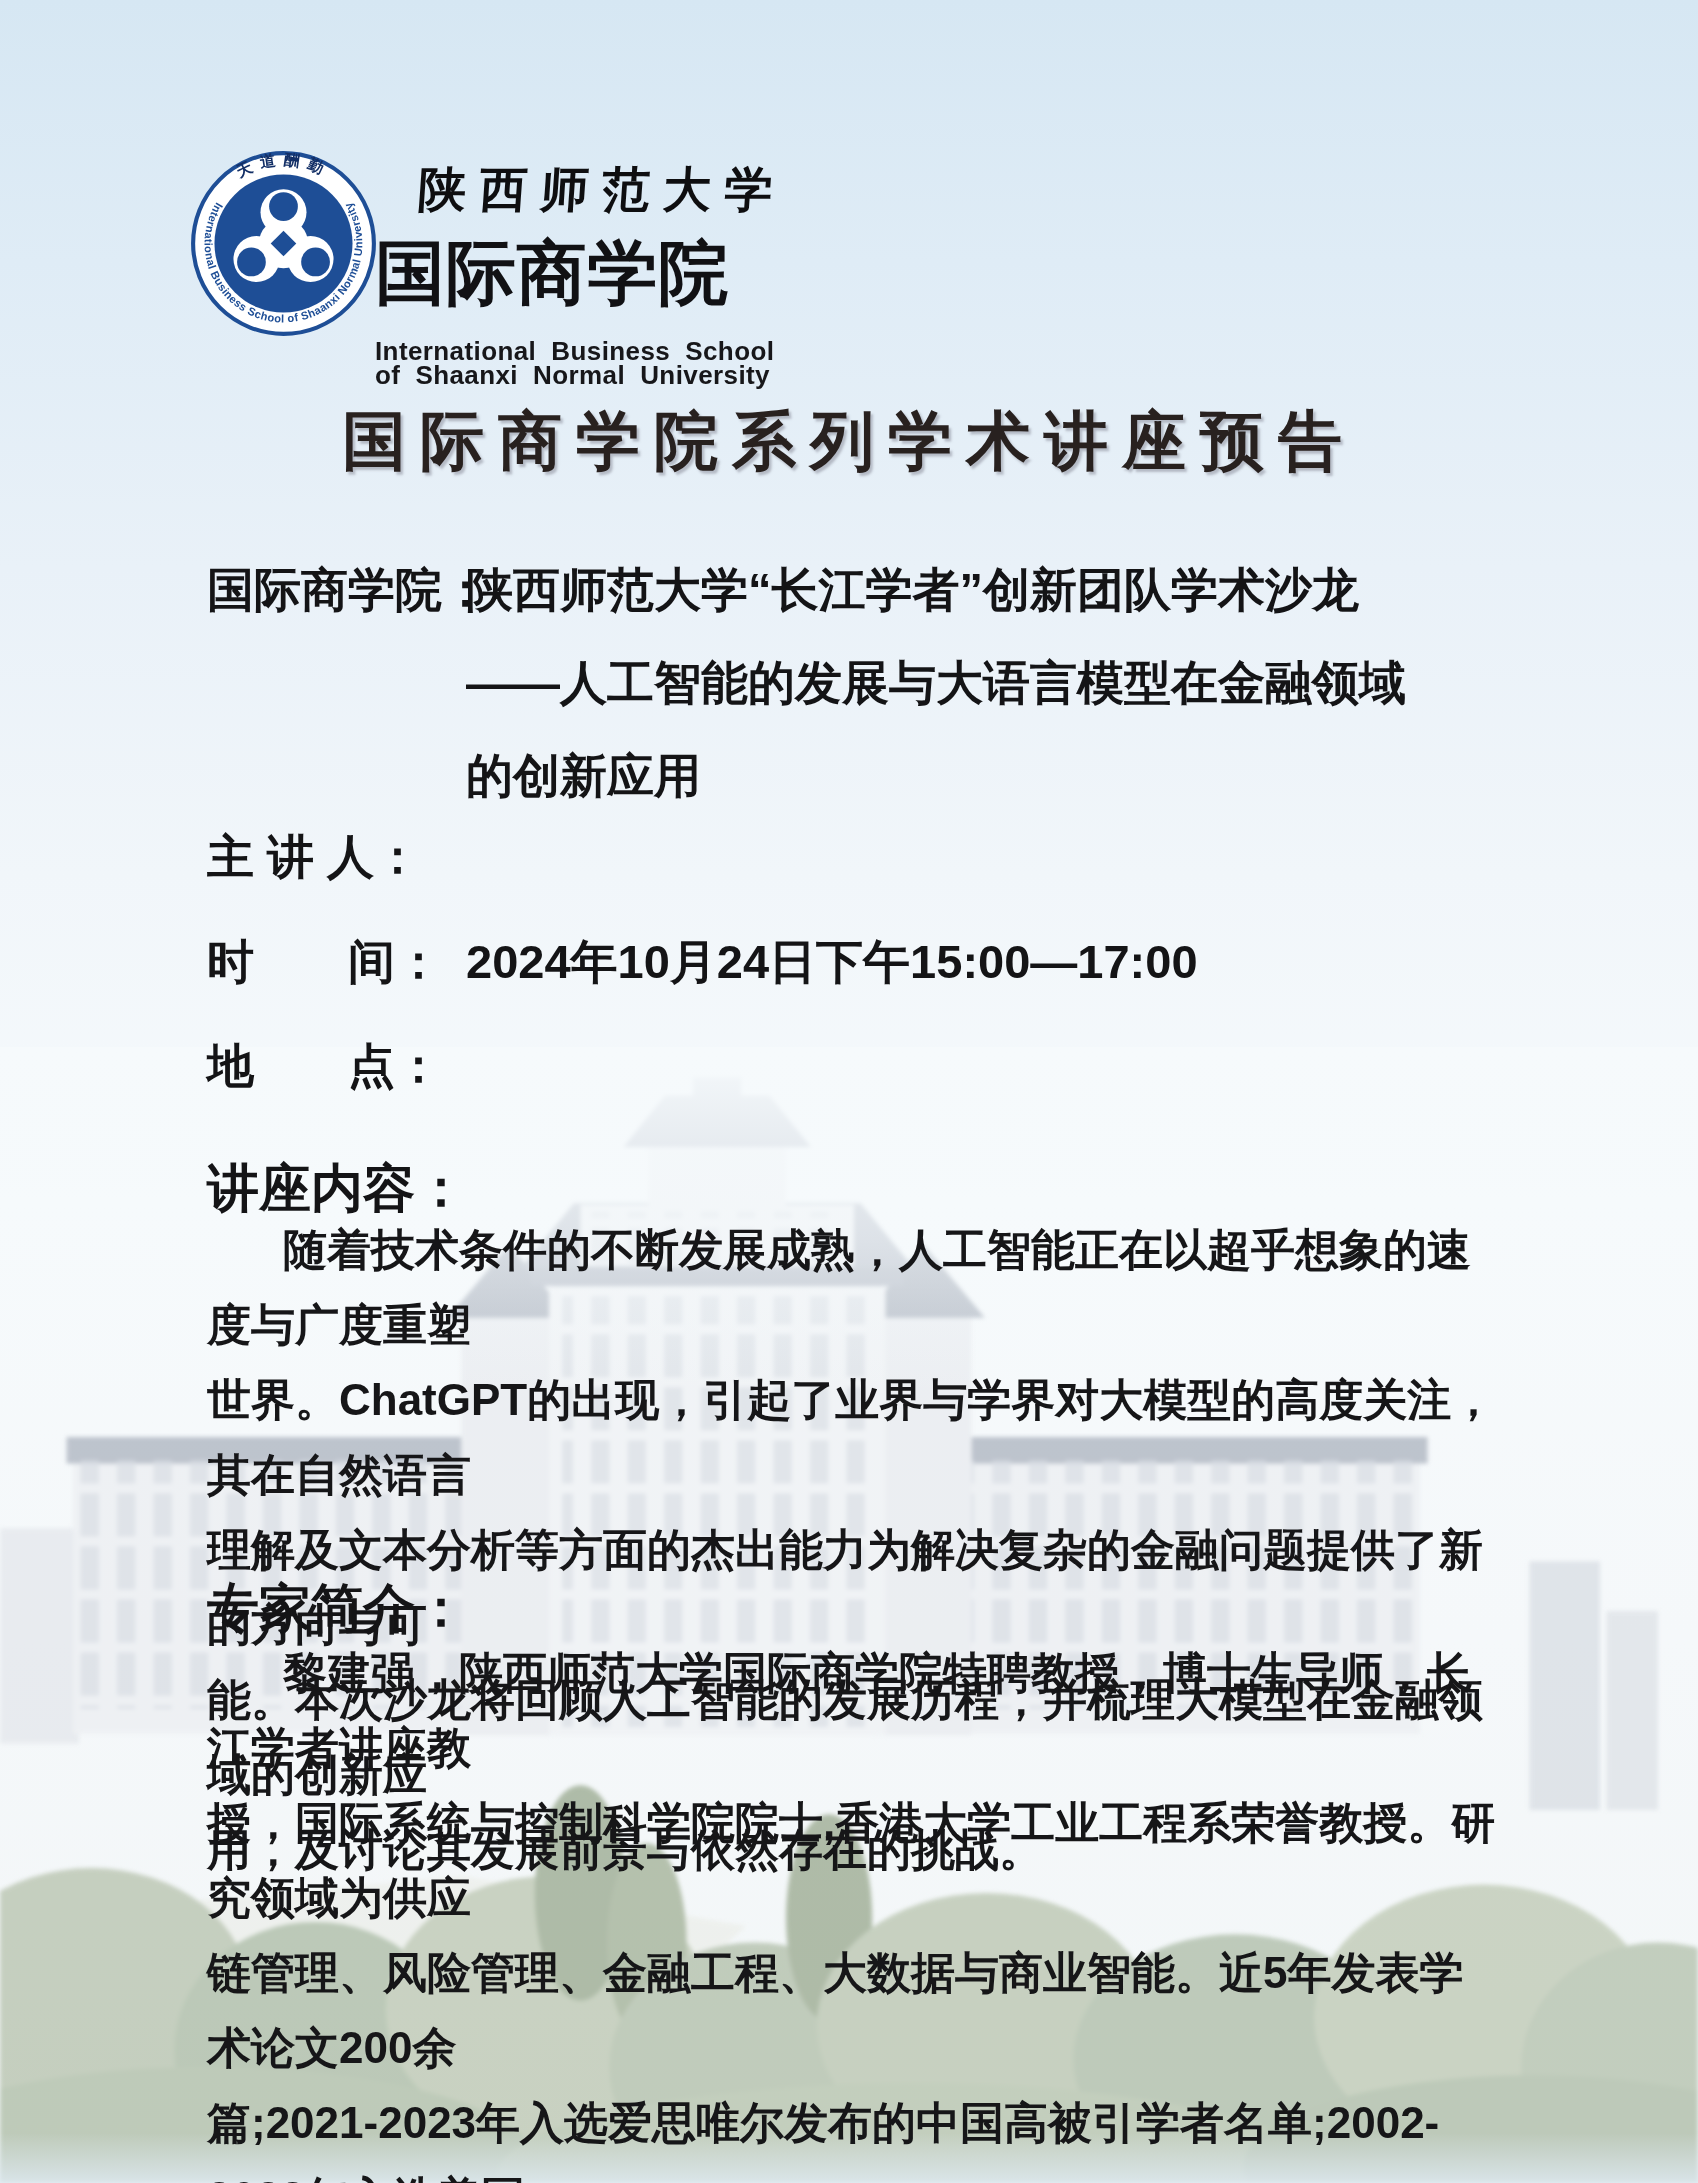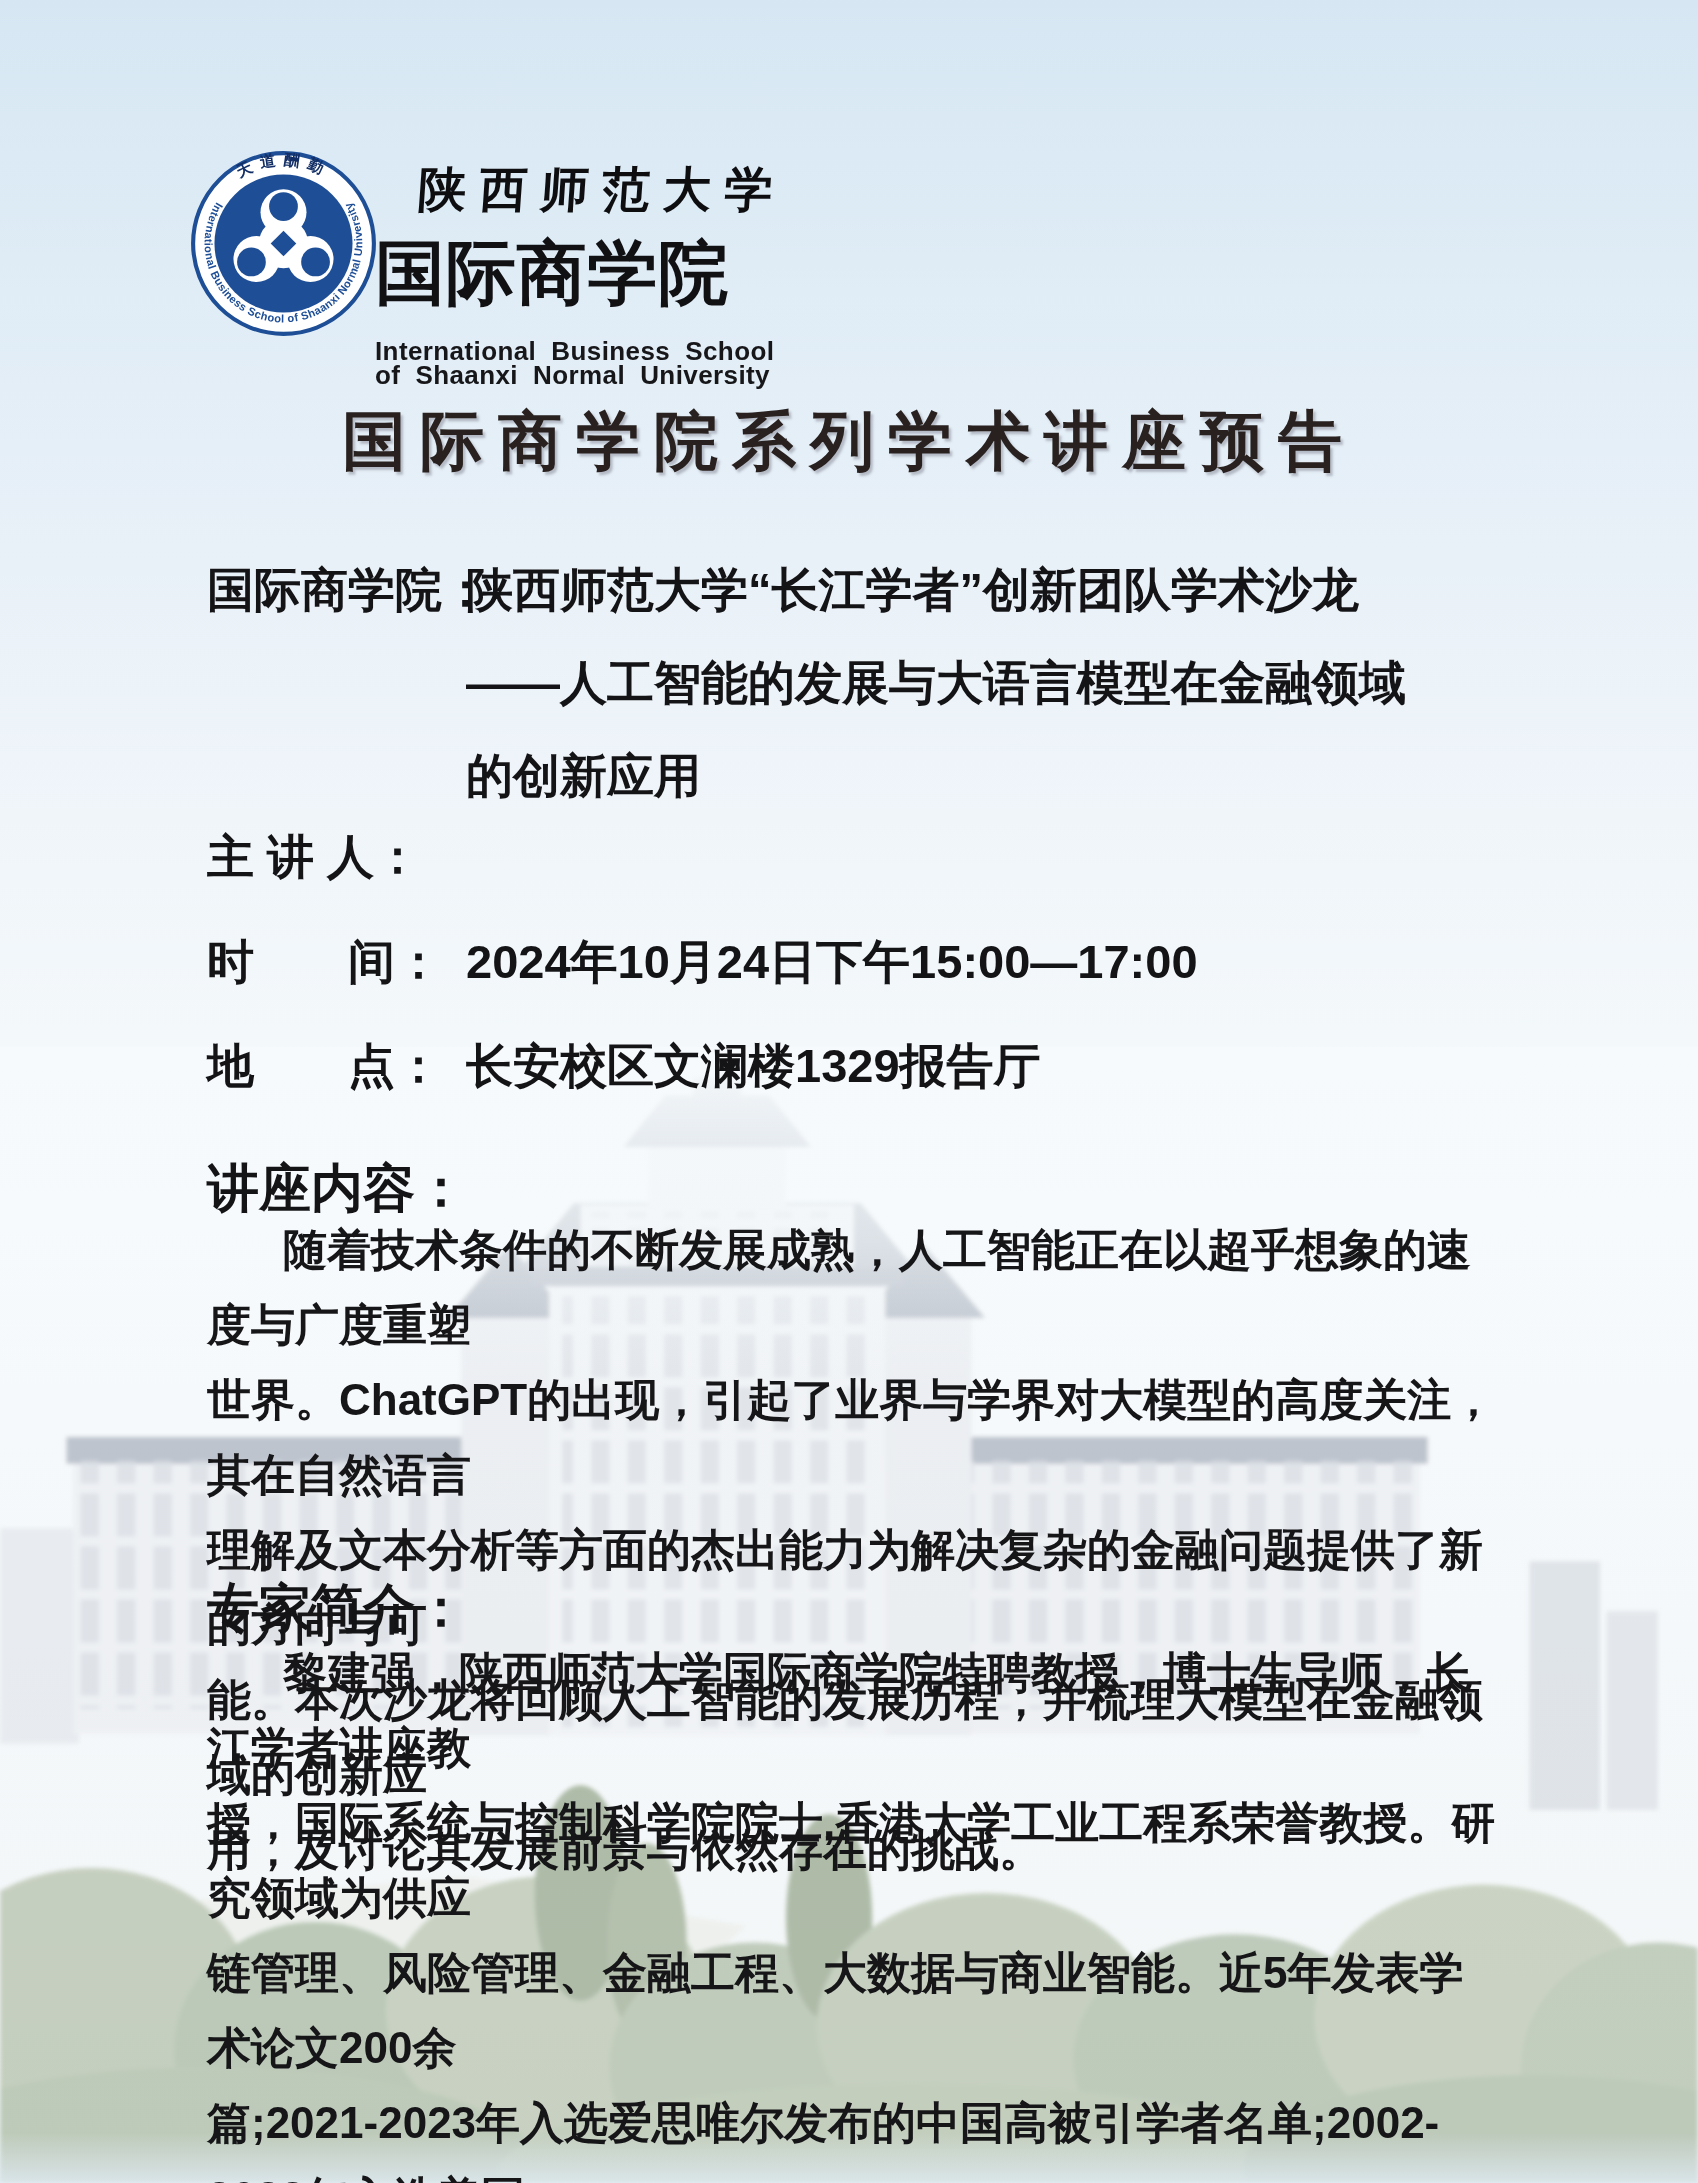--- a/index.html
+++ b/index.html
@@ -167,21 +167,20 @@
   </div>
   <div class="info-row row-speaker">
     <span class="info-label">主 讲 人：</span>
   </div>
   <div class="info-row row-time">
     <span class="info-label">时　　间：</span>
     <div class="info-value">2024年10月24日下午15:00—17:00</div>
   </div>
   <div class="info-row row-place">
     <span class="info-label">地　　点：</span>
-    <div class="info-value">长安校区文澜楼1329报告厅</div>
   </div>
 
   <div class="sec-heading heading-content">讲座内容：</div>
   <div class="sec-body body-content">随着技术条件的不断发展成熟，人工智能正在以超乎想象的速度与广度重塑
 世界。ChatGPT的出现，引起了业界与学界对大模型的高度关注，其在自然语言
 理解及文本分析等方面的杰出能力为解决复杂的金融问题提供了新的方向与可
 能。本次沙龙将回顾人工智能的发展历程，并梳理大模型在金融领域的创新应
 用，及讨论其发展前景与依然存在的挑战。</div>
 
   <div class="sec-heading heading-expert">专家简介：</div>

